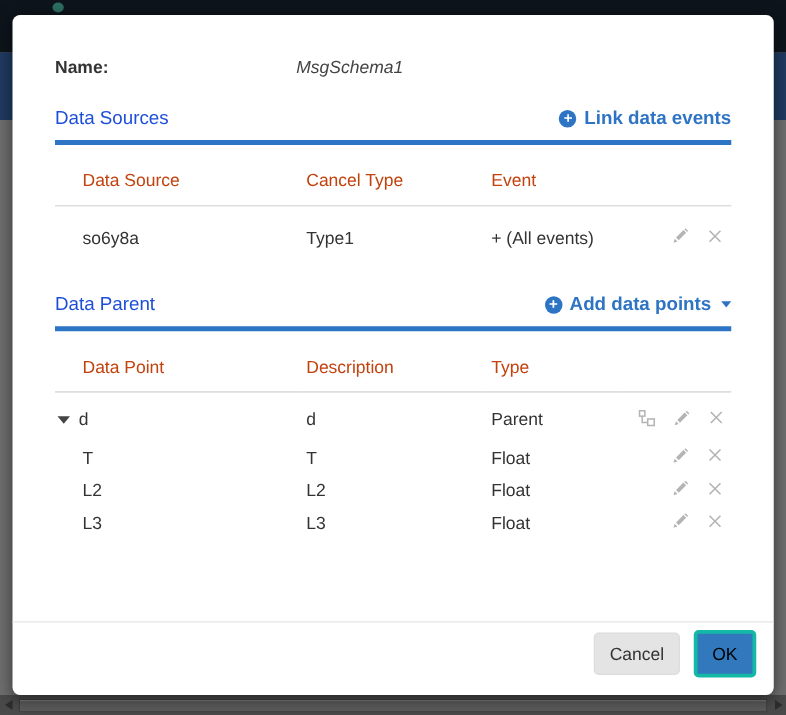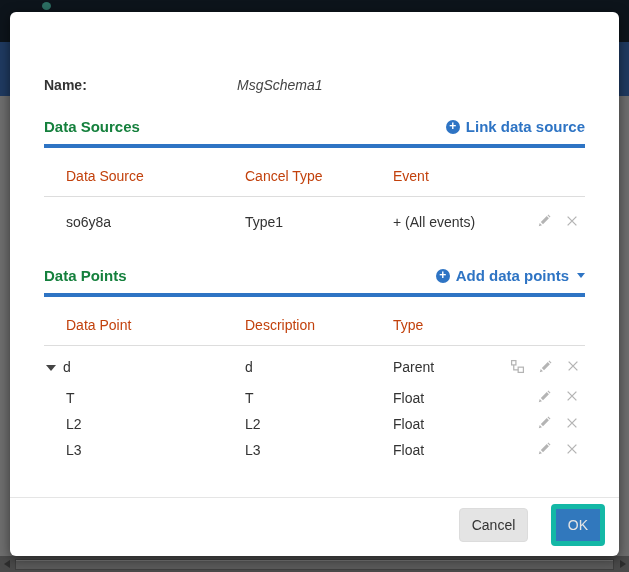--- a/index.html
+++ b/index.html
@@ -38,31 +38,31 @@
     flex: none; height: 48px; background: #4478bd; border-radius: 6px 6px 0 0;
     display: flex; align-items: center; padding: 0 19px;
   }
   .modal-title { color: #fff; font-size: 15px; font-weight: bold; }
   .modal-close {
     margin-left: auto; background: none; border: none; cursor: pointer;
     color: rgba(255,255,255,.92); font-family: "Liberation Sans", sans-serif;
     font-size: 15px; font-weight: bold; padding: 2px 4px;
   }
 
-  .modal-body { flex: 1 1 auto; padding: 0 15px; overflow: hidden; margin-top: 32px; }
+  .modal-body { flex: 1 1 auto; padding: 0 15px; overflow: hidden; }
 
   .name-row { display: flex; margin: 33px 19px 0 19px; font-size: 14px; line-height: 17px; }
   .name-label { width: 193px; font-weight: bold; color: #333; }
   .name-value { color: #444; font-style: italic; }
 
   .section { margin: 0 19px; }
   .section.ds { margin-top: 24px; }
   .section.dp { margin-top: 19px; }
   .section-head { display: flex; align-items: center; justify-content: space-between; }
-  .section-title { font-size: 15px; font-weight: bold; color: #15803d; line-height: 17px; }
+  .section-title { font-size: 15px; font-weight: normal; color: #1d4ed8; line-height: 17px; }
   .section-link {
     display: inline-flex; align-items: center; gap: 6px; text-decoration: none;
     font-size: 15px; font-weight: bold; color: #2e74c4; cursor: pointer;
   }
   .plus-circle {
     width: 14px; height: 14px; border-radius: 50%; background: #2e74c4;
     color: #fff; display: inline-flex; align-items: center; justify-content: center;
     font-size: 12px; font-weight: bold; line-height: 1;
   }
   .plus-circle::before { content: "+"; position: relative; top: -0.5px; }
@@ -95,22 +95,22 @@
   
   .modal-footer {
     flex: none; height: 59px; border-top: 1px solid #e5e5e5;
     padding: 6px 14px; text-align: right;
   }
   .btn {
     display: inline-block; font-family: "Liberation Sans", sans-serif;
     font-size: 14px; line-height: 20px; padding: 6px 12px;
     border-radius: 4px; cursor: pointer;
   }
-  .btn-cancel { background: #e4e4e4; border: 1px solid #dcdcdc; color: #333; margin-right: 18px; }
-  .btn-ok     { background: #3178bd; border: 5px solid #14b8a6; color: #e5e5e5; }
+  .btn-cancel { background: #e4e4e4; border: 1px solid #dcdcdc; color: #333; margin-right: 6px; }
+  .btn-ok     { background: #3178bd; border: 3px solid #14b8a6; color: #000000; }
 </style>
 </head>
 <body>
 
 <div class="bg-top"></div>
 <div class="bg-dot"></div>
 <div class="bg-navy"></div>
 <div class="scroll-band">
   <span class="scroll-arrow left"></span>
   <div class="scroll-track"></div>
@@ -124,21 +124,21 @@
     <div class="name-row">
       <span class="name-label">Name:</span>
       <span class="name-value">MsgSchema1</span>
     </div>
 
     <div class="section ds">
       <div class="section-head">
         <span class="section-title">Data Sources</span>
         <a class="section-link">
           <span class="plus-circle"></span>
-          <span>Link data source</span>
+          <span>Link data events</span>
         </a>
       </div>
       <div class="section-bar"></div>
 
       <table class="ds-table">
         <colgroup>
             <col class="c1">
             <col class="c2">
             <col class="c3">
             <col class="c4">
@@ -168,21 +168,21 @@
                   </svg>
               </span>
             </td>
           </tr>
         </tbody>
       </table>
     </div>
 
     <div class="section dp">
       <div class="section-head">
-        <span class="section-title">Data Points</span>
+        <span class="section-title">Data Parent</span>
         <a class="section-link">
           <span class="plus-circle"></span>
           <span>Add data points</span>
           <span class="caret-down"></span>
         </a>
       </div>
       <div class="section-bar"></div>
 
       <table class="dp-table">
         <colgroup>

